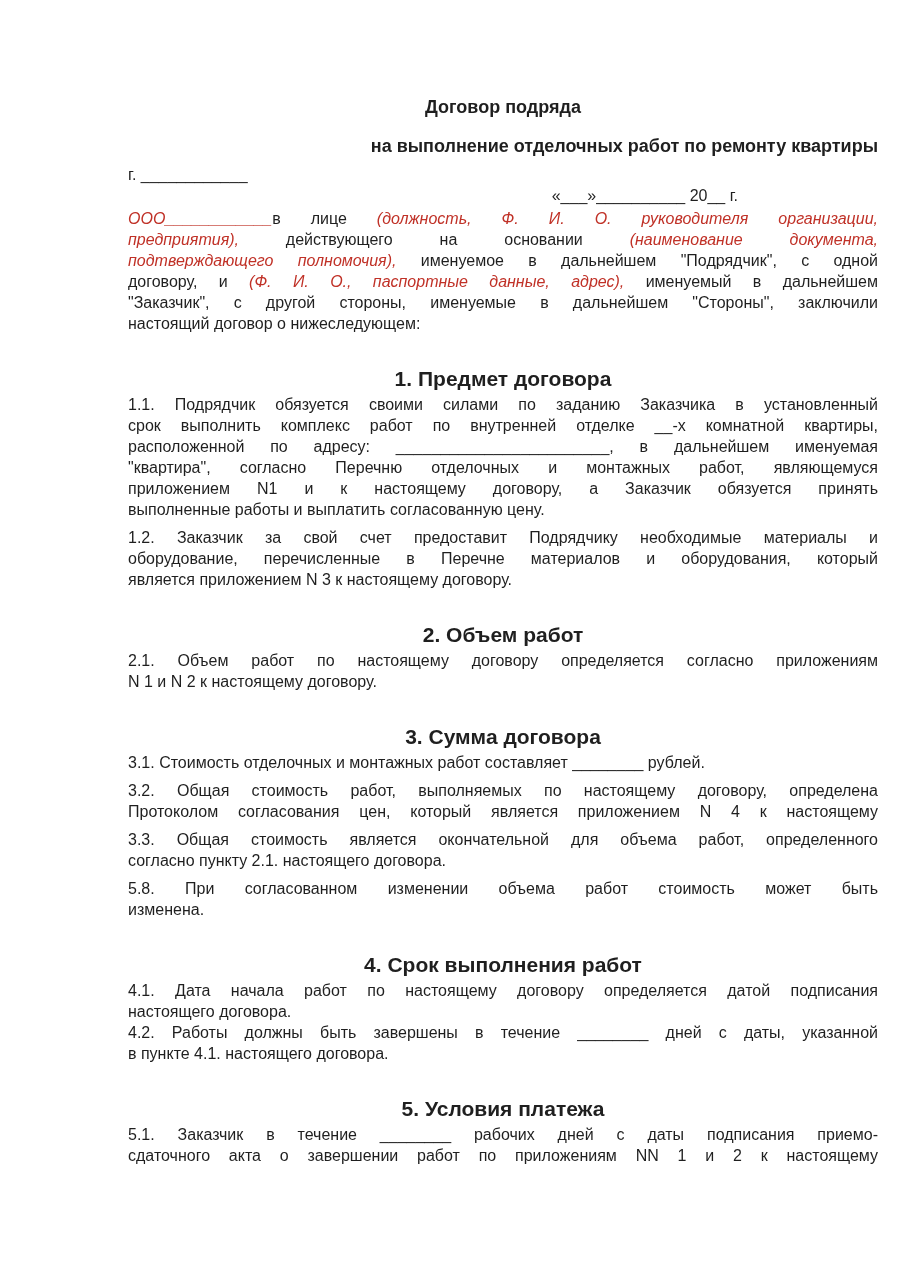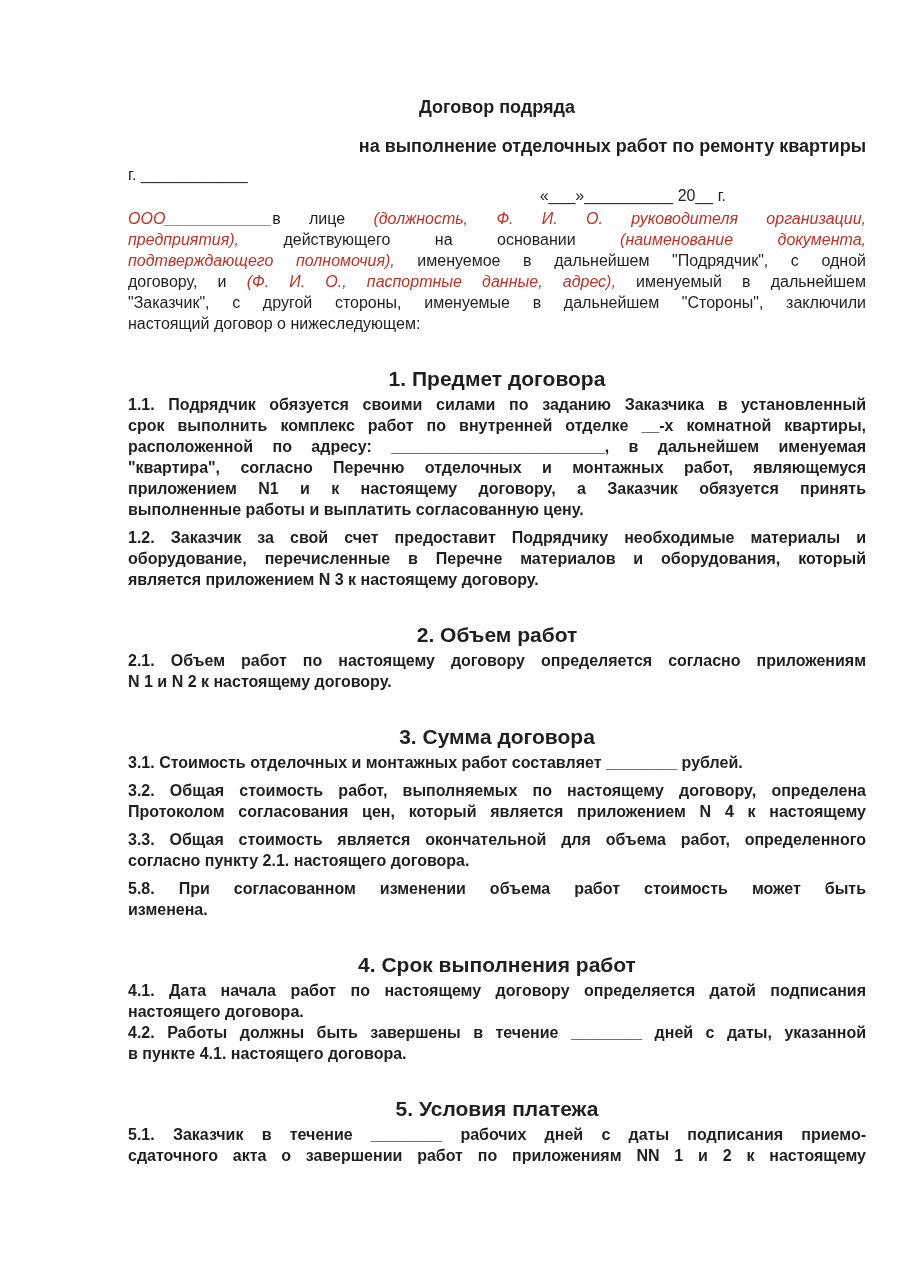--- a/index.html
+++ b/index.html
@@ -6,21 +6,21 @@
   body {
     width: 910px; height: 1288px;
     background: #ffffff;
     font-family: "Liberation Sans", "DejaVu Sans", sans-serif;
     color: #1f1f1f;
     -webkit-font-smoothing: antialiased;
   }
   .page {
     box-sizing: border-box;
     width: 910px; height: 1288px;
-    padding: 97px 44px 0 128px;
+    padding: 97px 32px 0 128px;
     overflow: hidden;
     background: #ffffff;
   }
   .doc-title {
     font-size: 18px; font-weight: bold;
     line-height: 21px; text-align: center;
     margin: 0 0 18px 0;
   }
   .doc-subtitle {
     font-size: 18px; font-weight: bold;
@@ -41,21 +41,21 @@
     text-align-last: justify;
     white-space: normal;
   }
   .line.final { text-align-last: left; }
   .red { color: var(--accent, #c03127); font-style: italic; }
   .section-heading {
     font-size: 21px; font-weight: bold;
     line-height: 21px; text-align: center;
     margin: 34px 0 5px 0;
   }
-  .paragraph { margin: 0 0 7px 0; font-weight: bold; }
+  .paragraph { margin: 0 0 7px 0; }
   .paragraph.tight { margin-bottom: 0; }
 </style>
 </head>
 <body>
 
 <div class="page">
   <div class="doc-title">Договор подряда</div>
   <div class="doc-subtitle">на выполнение отделочных работ по ремонту квартиры</div>
   <div class="dateline">
     <span class="city">г. ____________</span>

